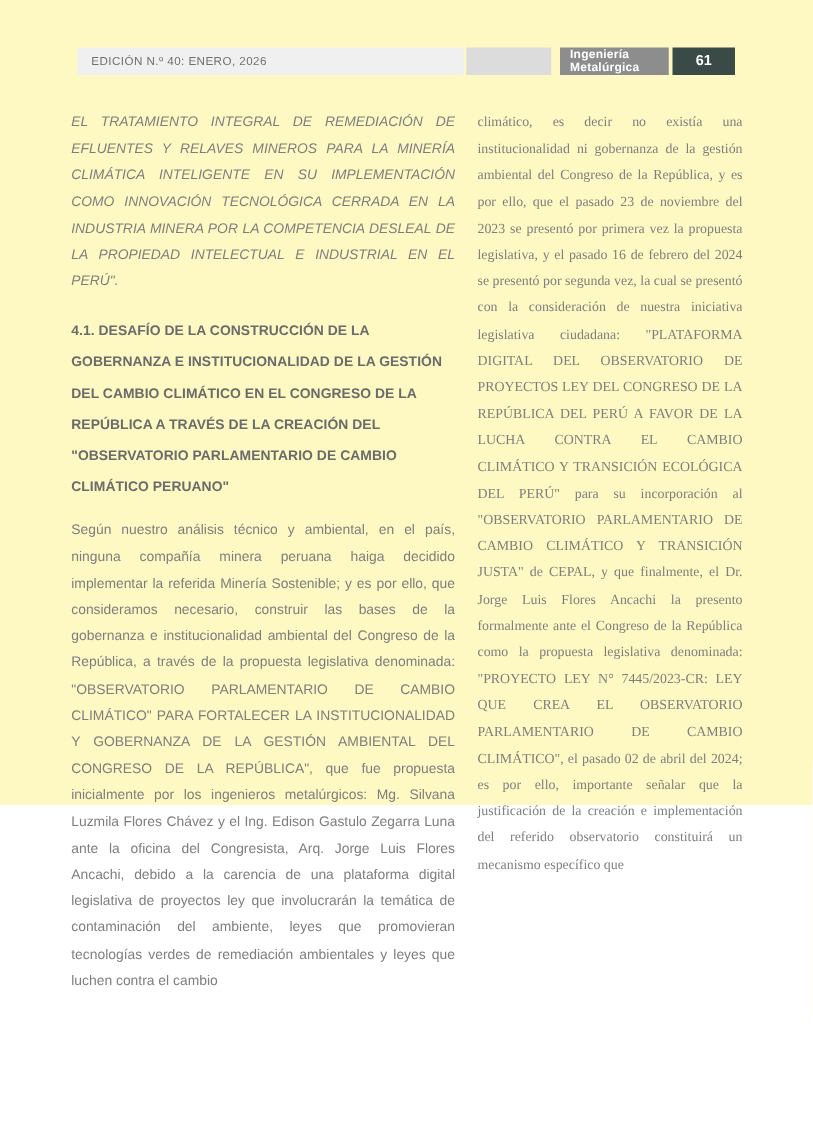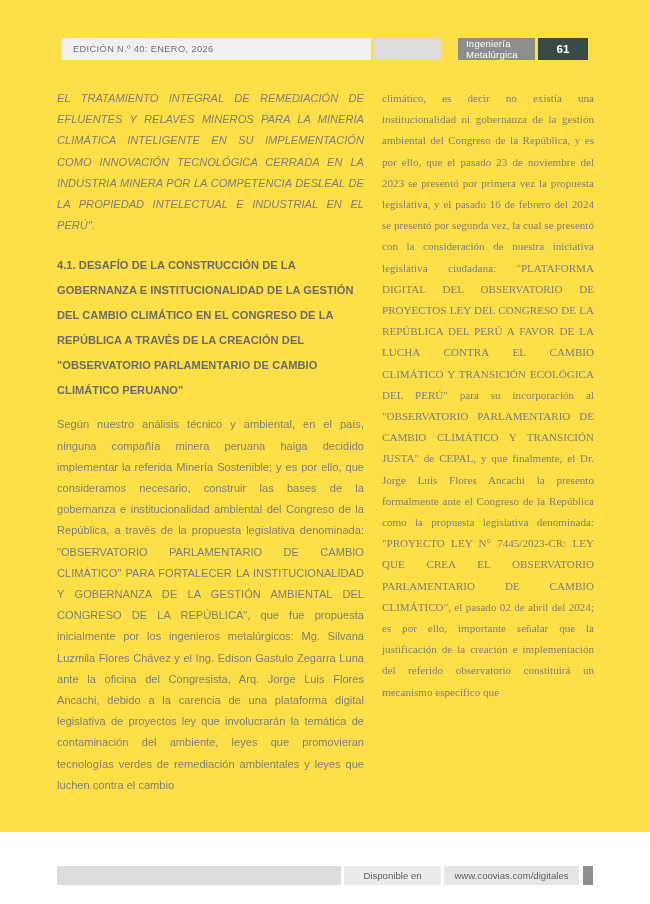--- a/index.html
+++ b/index.html
@@ -14,22 +14,22 @@
     position: relative;
     font-family: "Liberation Sans", sans-serif;
     color: #7d7d7d;
     overflow: hidden;
   }
 
   .page {
     position: absolute;
     inset: 0;
     width: 650px;
-    height: 832px;
-    background: #fde047;
+    height: 644px;
+    background: #fef9c3;
   }
 
   
   .header {
     position: absolute;
     left: 62px;
     top: 38px;
     width: 526px;
     height: 22px;
     display: flex;
@@ -47,27 +47,27 @@
     font-family: "Liberation Sans", sans-serif;
   }
   .header-gap {
     flex: 0 0 68px;
     background: #dcdcdc;
     margin-left: 2px;
   }
   .header-section {
     flex: 1 1 auto;
     background: #8d8d8d;
-    margin-left: 17px;
+    margin-left: 7px;
     display: flex;
     align-items: center;
     justify-content: center;
     color: #ffffff;
     font-size: 9.6px;
-    font-weight: normal;
+    font-weight: bold;
     letter-spacing: 0.2px;
     padding: 0 8px;
   }
   .header-pagenum {
     flex: 0 0 50px;
     background: #3a4a46;
     margin-left: 3px;
     display: flex;
     align-items: center;
     justify-content: center;
@@ -176,20 +176,14 @@
 
       <p class="para after-heading">Según nuestro análisis técnico y ambiental, en el país, ninguna compañía minera peruana haiga decidido implementar la referida Minería Sostenible; y es por ello, que consideramos necesario, construir las bases de la gobernanza e institucionalidad ambiental del Congreso de la República, a través de la propuesta legislativa denominada: "OBSERVATORIO PARLAMENTARIO DE CAMBIO CLIMÁTICO" PARA FORTALECER LA INSTITUCIONALIDAD Y GOBERNANZA DE LA GESTIÓN AMBIENTAL DEL CONGRESO DE LA REPÚBLICA", que fue propuesta inicialmente por los ingenieros metalúrgicos: Mg. Silvana Luzmila Flores Chávez y el Ing. Edison Gastulo Zegarra Luna ante la oficina del Congresista, Arq. Jorge Luis Flores Ancachi, debido a la carencia de una plataforma digital legislativa de proyectos ley que involucrarán la temática de contaminación del ambiente, leyes que promovieran tecnologías verdes de remediación ambientales y leyes que luchen contra el cambio</p>
     </div>
 
     <div class="col col-right">
       <p class="para">climático, es decir no existía una institucionalidad ni gobernanza de la gestión ambiental del Congreso de la República, y es por ello, que el pasado 23 de noviembre del 2023 se presentó por primera vez la propuesta legislativa, y el pasado 16 de febrero del 2024 se presentó por segunda vez, la cual se presentó con la consideración de nuestra iniciativa legislativa ciudadana: "PLATAFORMA DIGITAL DEL OBSERVATORIO DE PROYECTOS LEY DEL CONGRESO DE LA REPÚBLICA DEL PERÚ A FAVOR DE LA LUCHA CONTRA EL CAMBIO CLIMÁTICO Y TRANSICIÓN ECOLÓGICA DEL PERÚ" para su incorporación al "OBSERVATORIO PARLAMENTARIO DE CAMBIO CLIMÁTICO Y TRANSICIÓN JUSTA" de CEPAL, y que finalmente, el Dr. Jorge Luis Flores Ancachi la presento formalmente ante el Congreso de la República como la propuesta legislativa denominada: "PROYECTO LEY N° 7445/2023-CR: LEY QUE CREA EL OBSERVATORIO PARLAMENTARIO DE CAMBIO CLIMÁTICO", el pasado 02 de abril del 2024; es por ello, importante señalar que la justificación de la creación e implementación del referido observatorio constituirá un mecanismo específico que</p>
     </div>
 
   </div>
 
-  <div class="footer">
-    <div class="footer-spacer"></div>
-    <div class="footer-label">Disponible en</div>
-    <div class="footer-url">www.coovias.com/digitales</div>
-    <div class="footer-mark"></div>
-  </div>
 
 </div>
 
 </body></html>

